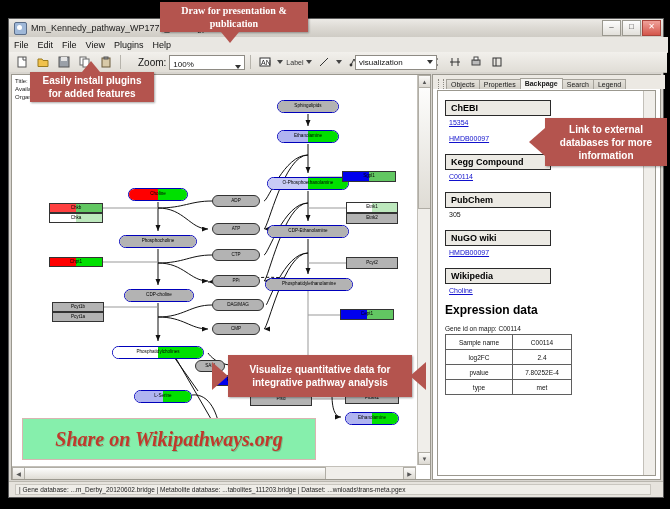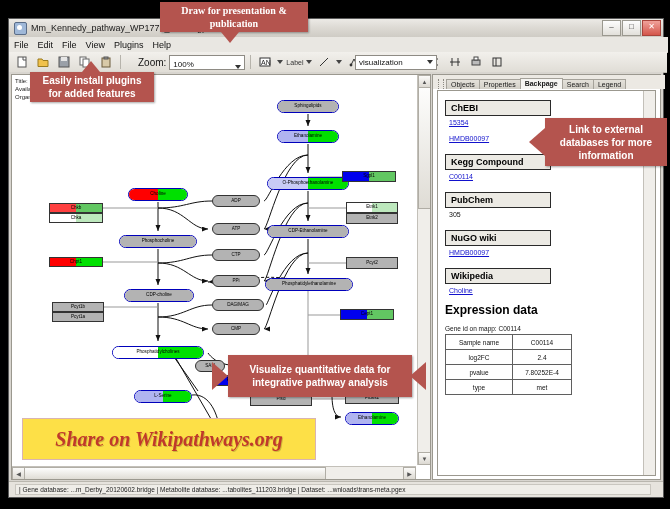--- a/index.html
+++ b/index.html
@@ -105,21 +105,21 @@
 
   
   .callout{position:absolute;background:#b4544e;color:#fff;font-weight:bold;text-align:center;
     font-size:10px;line-height:13px;box-shadow:1px 1px 2px rgba(0,0,0,.35);
     display:flex;align-items:center;justify-content:center;padding:4px 6px;box-sizing:border-box;z-index:60;}
   .arr{position:absolute;width:0;height:0;z-index:60;}
   .arrdown{border-left:9px solid transparent;border-right:9px solid transparent;border-top:11px solid #b4544e;}
   .arrup{border-left:9px solid transparent;border-right:9px solid transparent;border-bottom:11px solid #b4544e;}
   .arrleft{border-top:14px solid transparent;border-bottom:14px solid transparent;border-right:16px solid #b4544e;}
   .arrright{border-top:14px solid transparent;border-bottom:14px solid transparent;border-left:16px solid #b4544e;}
-  .sharebox{position:absolute;left:22px;top:418px;width:292px;height:40px;background:#fde047;
+  .sharebox{position:absolute;left:22px;top:418px;width:292px;height:40px;background:#86efac;
     border:1px solid #d9b4b1;display:flex;align-items:center;justify-content:center;z-index:60;}
   .sharetext{font-family:"Liberation Serif",serif;font-style:italic;font-weight:bold;
     font-size:20px;color:#c0392b;text-shadow:1px 1px 0 rgba(0,0,0,.18);}
 </style>
 </head>
 <body>
 
 <div id="root">
  <div class="win">
 

